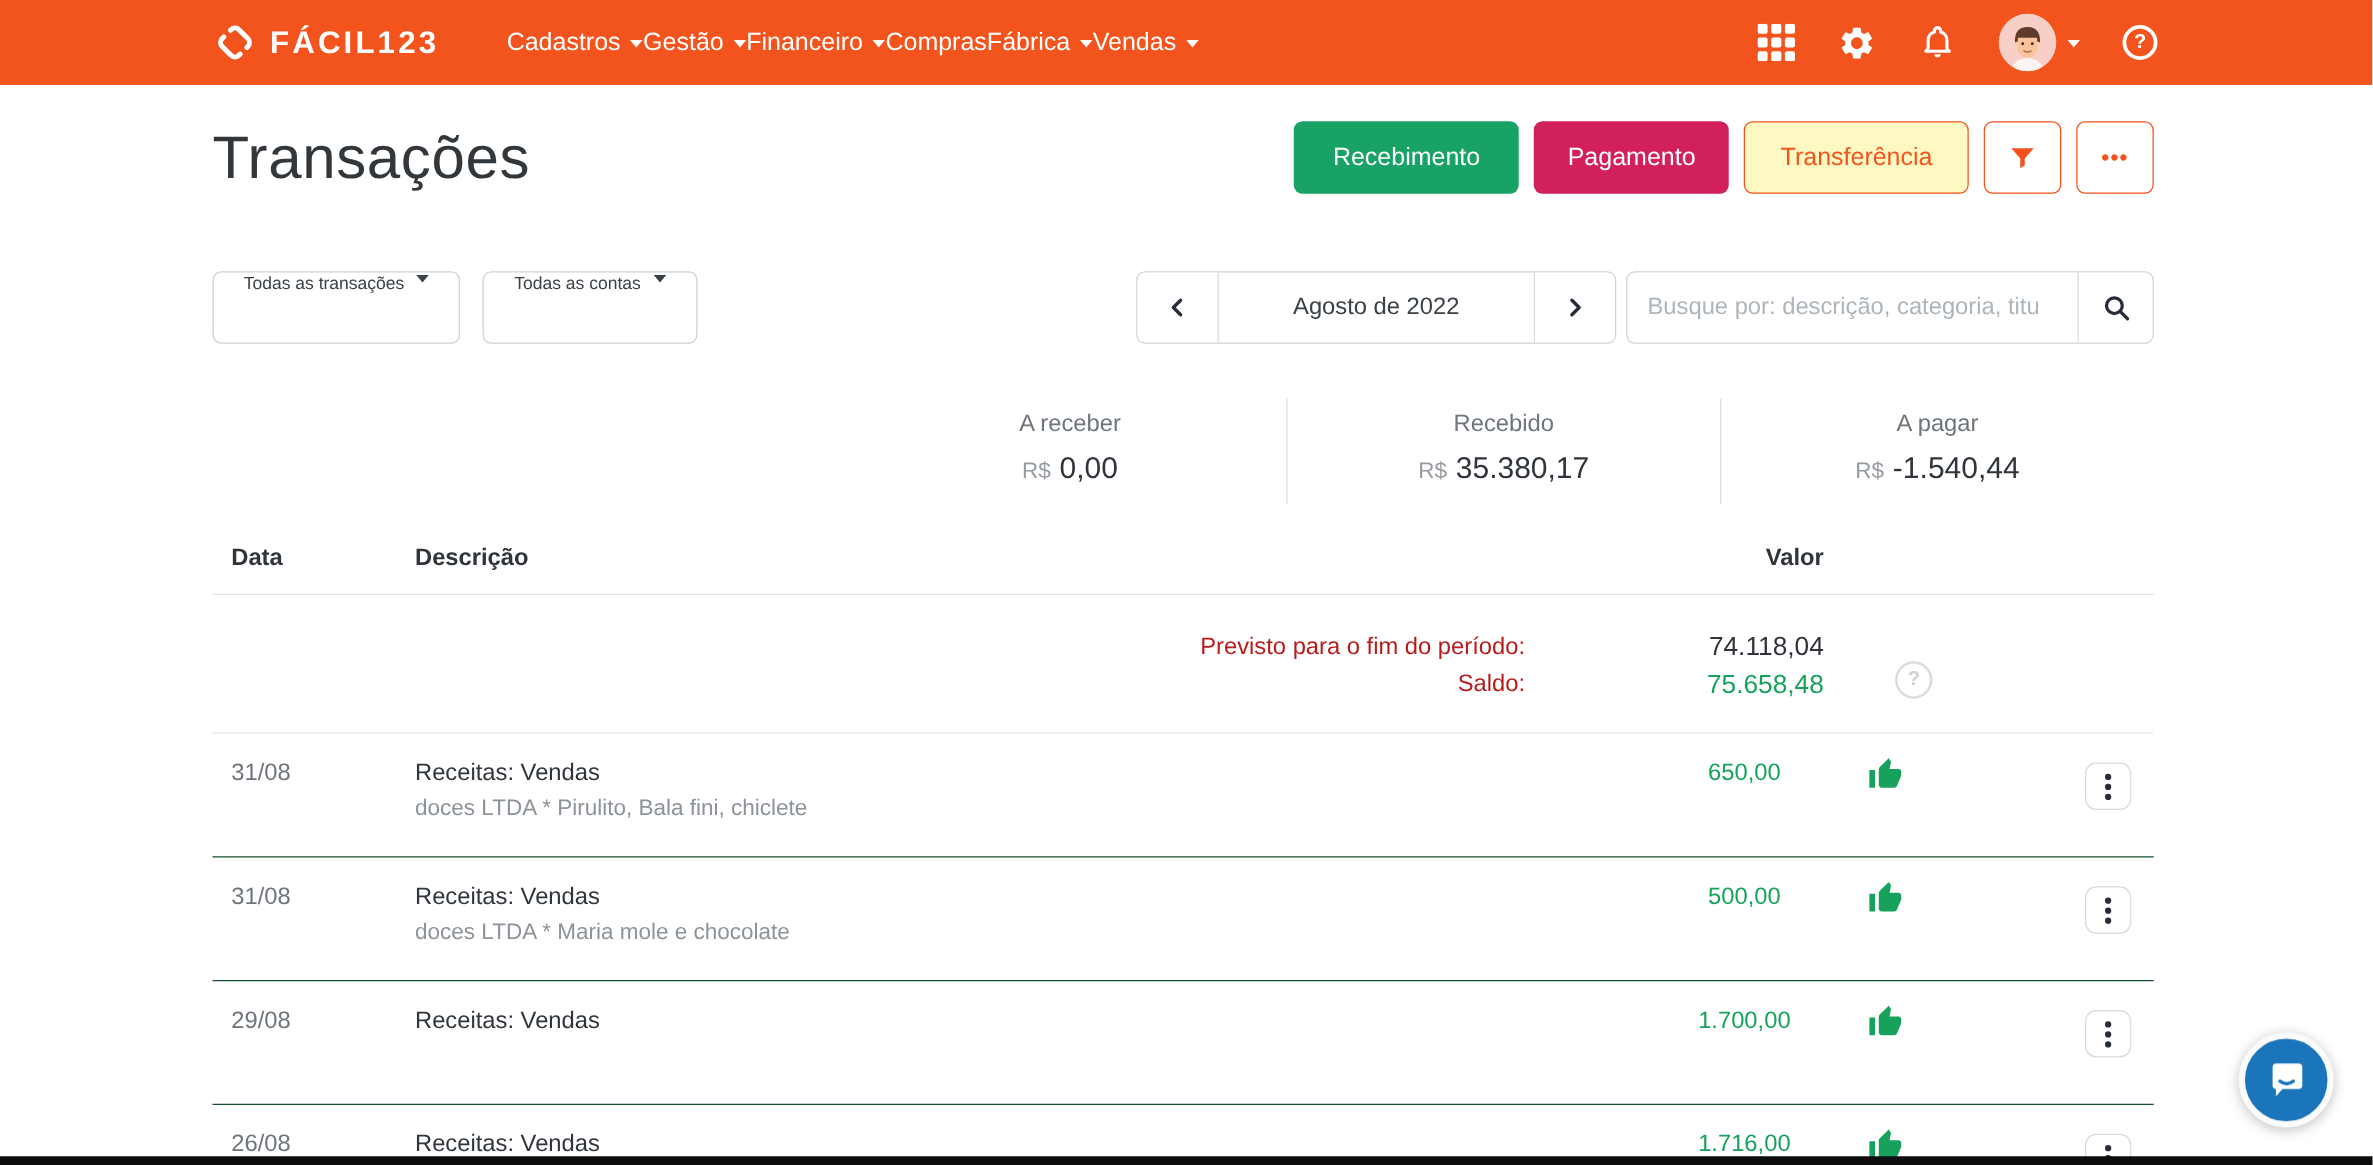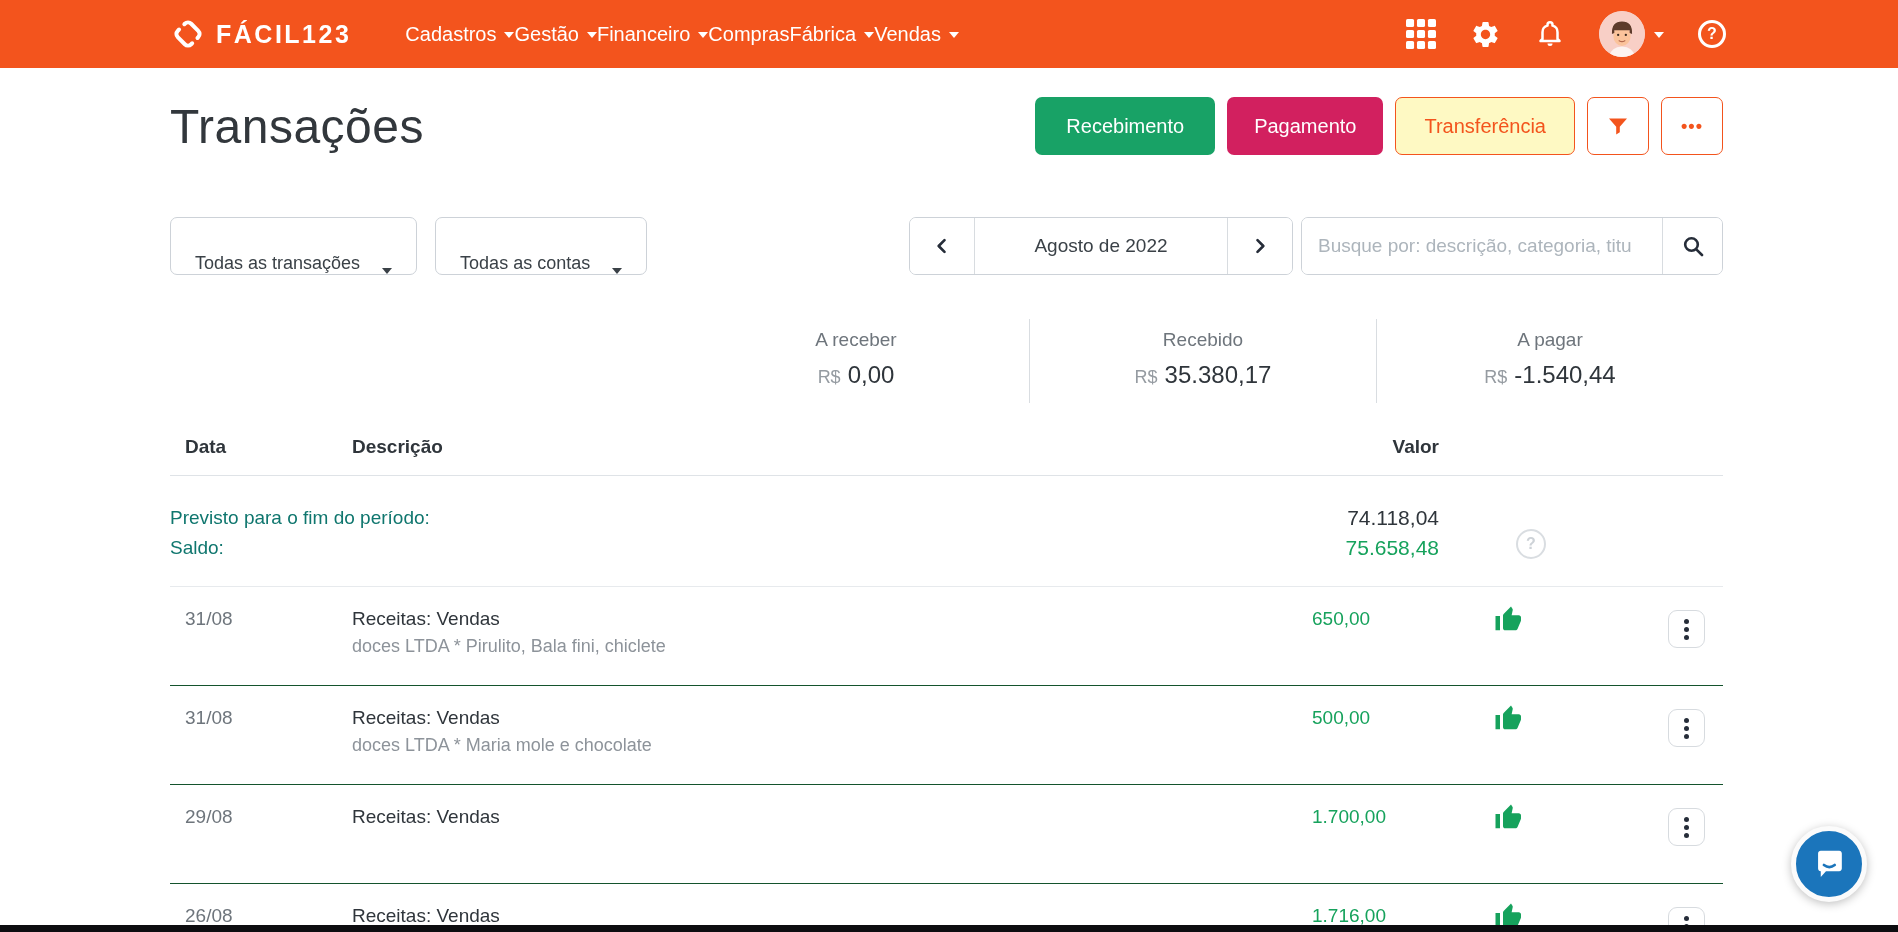--- a/index.html
+++ b/index.html
@@ -42,21 +42,21 @@
   .btn-green { background: #18A266; color: #fff; padding: 0 31px; }
   .btn-pink { background: #D2205F; color: #fff; padding: 0 27px; }
   .btn-outline { background: #fef9c3; color: #F3541D; border: 1px solid #F3541D; padding: 0 28px; }
   .btn-icon { width: 62px; background: #fff; border: 1px solid #F3541D; color: #F3541D; }
   .dots { font-size: 18px; letter-spacing: 1px; color: #F3541D; font-weight: 700; }
 
   
   .filter-row { margin-top: 62px; display: flex; align-items: center; }
   .dd-btn {
     height: 58px; background: #fff; border: 1px solid #CDD2D8; border-radius: 7px;
-    font-size: 18px; color: #3A4147; display: flex; align-items: flex-end; gap: 22px;
+    font-size: 14px; color: #3A4147; display: flex; align-items: flex-start; gap: 10px;
     padding: 0 24px; cursor: pointer; font-family: inherit;
   }
   .dd-btn .caret-dark { width: 0; height: 0; border-left: 5px solid transparent; border-right: 5px solid transparent; border-top: 6px solid #3A4147; margin-top: 2px; }
   .dd-btn + .dd-btn { margin-left: 18px; }
   .period-group {
     margin-left: auto; height: 58px; display: flex; align-items: stretch;
     border: 1px solid #CDD2D8; border-radius: 7px; overflow: hidden; background: #fff;
   }
   .period-btn { width: 64px; display: flex; align-items: center; justify-content: center; background: #fff; border: none; cursor: pointer; }
   .period-label { width: 254px; display: flex; align-items: center; justify-content: center; font-size: 19px; color: #3A4147; border-left: 1px solid #D8DCE0; border-right: 1px solid #D8DCE0; }
@@ -70,42 +70,42 @@
 
   
   .stats { margin-top: 44px; margin-left: auto; width: 1040px; display: flex; }
   .stat { flex: 1; text-align: center; padding: 10px 0 14px; }
   .stat + .stat { border-left: 1px solid #D9DDE1; }
   .stat-label { font-size: 19px; color: #6E757C; margin-bottom: 10px; }
   .stat-currency { font-size: 18px; color: #959BA1; margin-right: 7px; }
   .stat-value { font-size: 24px; color: #2F353B; }
 
   
-  .tgrid { display: grid; grid-template-columns: 162px 1fr 127px 264px; gap: 20px; }
+  .tgrid { display: grid; grid-template-columns: 162px 1fr 127px 264px; }
   .thead { margin-top: 33px; padding-bottom: 17px; border-bottom: 1px solid #DFE3E7; font-size: 19px; font-weight: 700; color: #2F353B; }
   .th-date { padding-left: 15px; }
   .th-value { text-align: right; }
 
   .forecast-row { border-bottom: 1px solid #E7EAED; padding: 27px 0 23px; }
-  .forecast-labels { grid-column: 1 / 3; text-align: left; padding-right: 112px; font-size: 19px; color: #0f766e; line-height: 30px; }
+  .forecast-labels { grid-column: 1 / 3; text-align: right; padding-right: 112px; font-size: 19px; color: #b91c1c; line-height: 30px; }
   .forecast-values { text-align: right; font-size: 21px; line-height: 30px; }
   .forecast-value { color: #2F353B; }
   .balance-value { color: #16A25C; }
   .q-icon {
     width: 30px; height: 30px; border: 2px solid #D9DDE1; border-radius: 50%;
     color: #CDD2D7; font-size: 16px; font-weight: 700;
     display: flex; align-items: center; justify-content: center;
     margin-left: 57px; margin-top: 26px; cursor: pointer;
   }
 
   .tx-row { height: 99px; padding-top: 21px; border-bottom: 1px solid #14532d; }
   .td-date { padding-left: 15px; font-size: 19px; color: #6E757C; }
   .td-cat { font-size: 19px; color: #2F353B; margin-bottom: 6px; }
   .td-desc { font-size: 18px; color: #8D939A; }
-  .td-value { text-align: left; font-size: 19px; color: #16A25C; }
+  .td-value { text-align: center; font-size: 19px; color: #16A25C; }
   .td-icons { display: flex; align-items: flex-start; }
   .thumb { margin-left: 34px; margin-top: -4px; }
   .kebab-btn {
     margin-left: auto; margin-right: 18px; margin-top: 2px;
     width: 37px; height: 38px; border: 1px solid #D7DBDF; border-radius: 9px; background: #fff;
     display: flex; flex-direction: column; align-items: center; justify-content: center; gap: 3px; cursor: pointer;
   }
   .kebab-btn i { width: 5px; height: 5px; border-radius: 50%; background: #262D39; }
 
   

